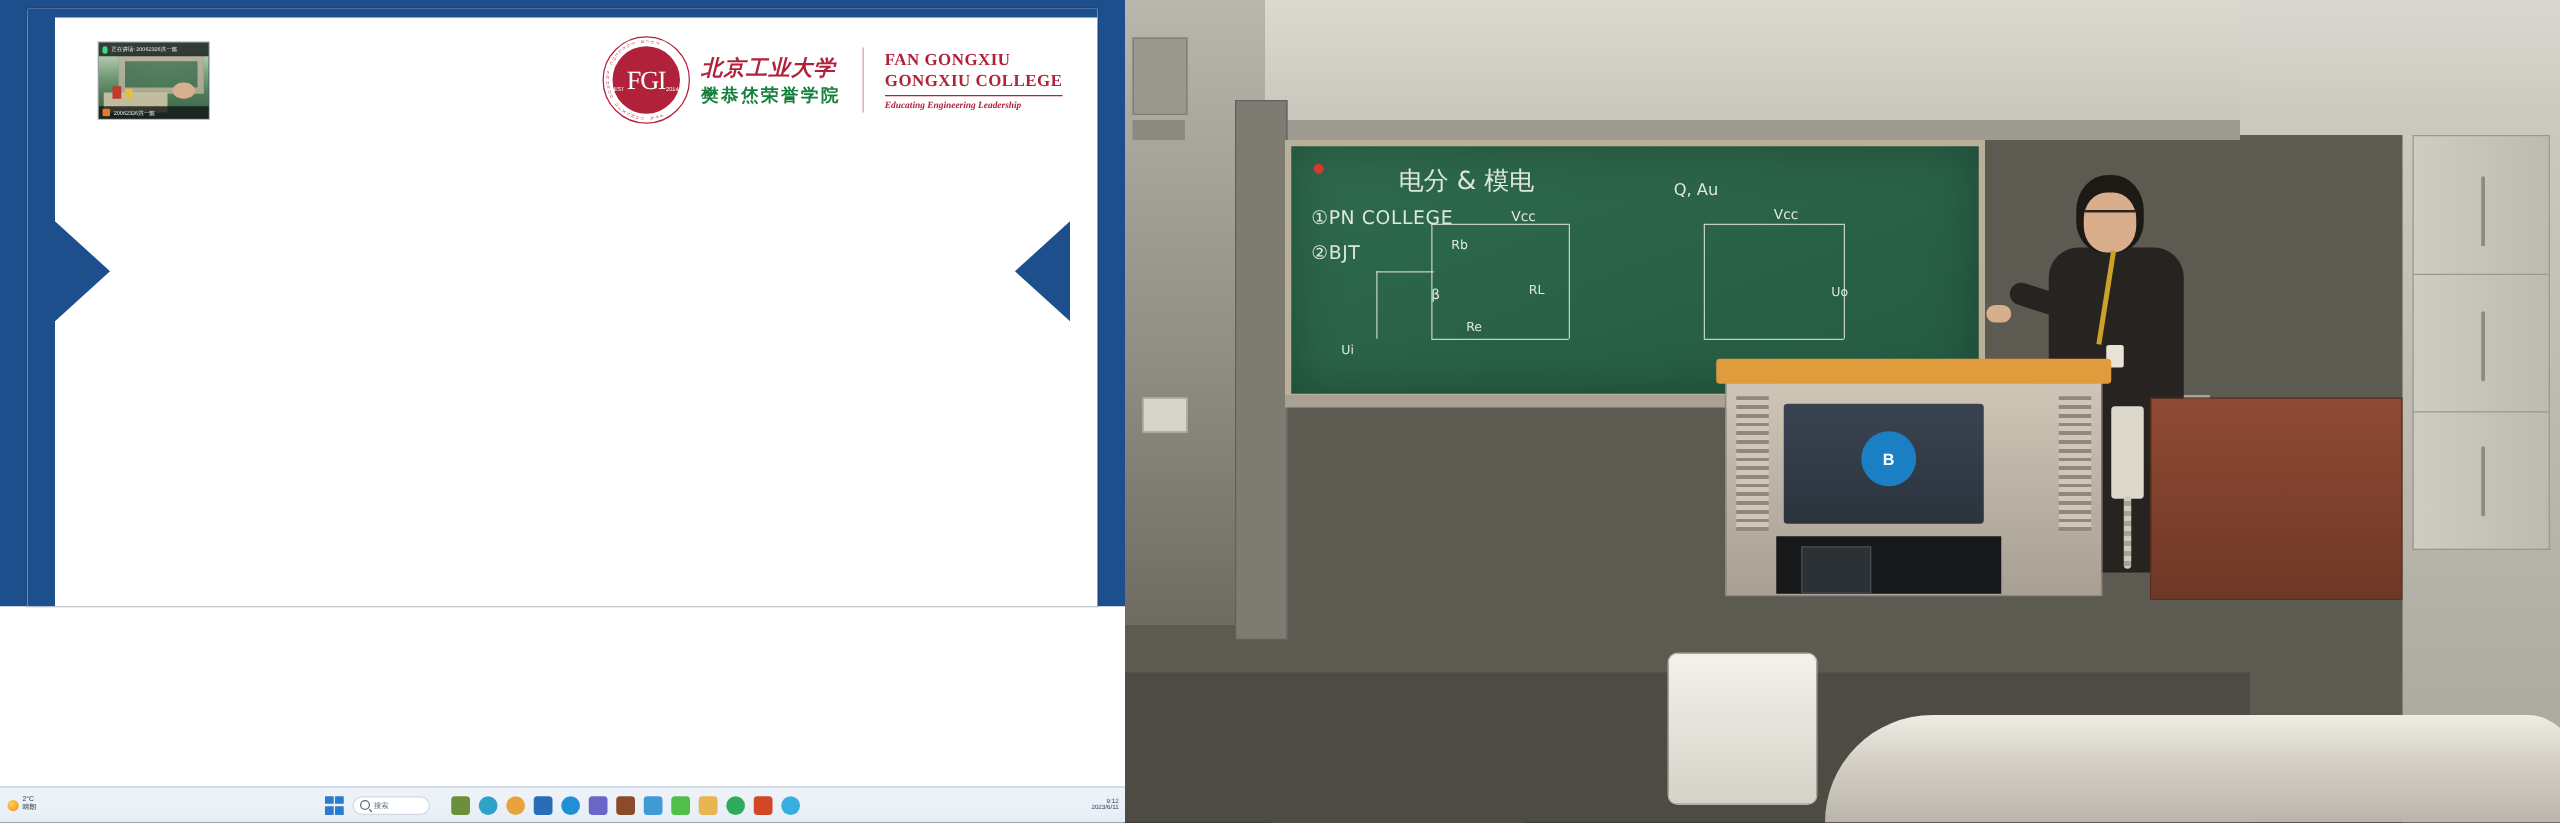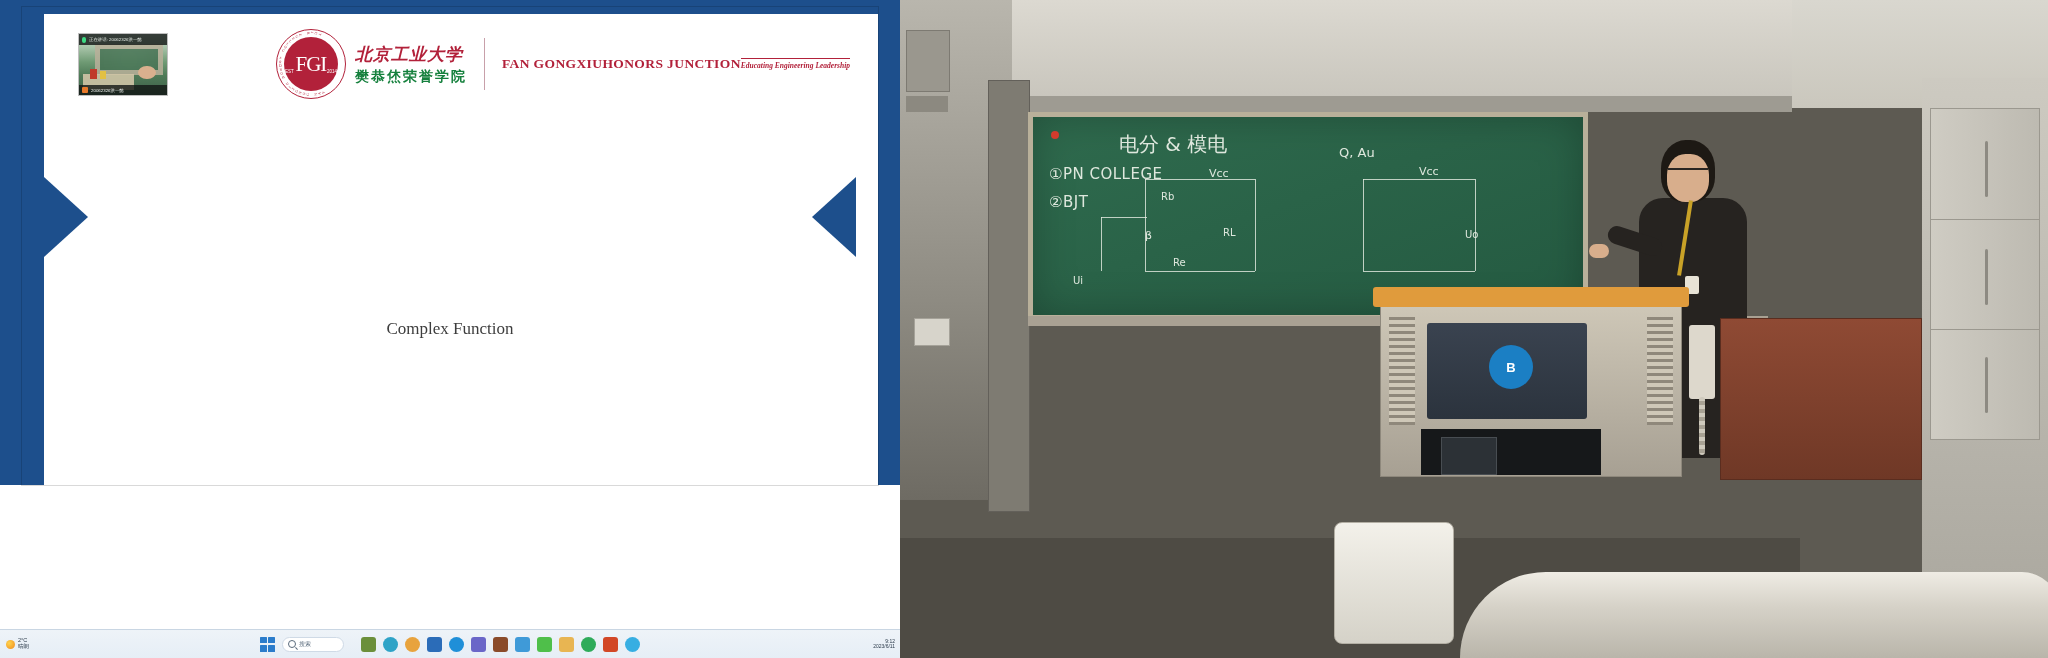--- a/index.html
+++ b/index.html
@@ -32,21 +32,21 @@
   .seal .est{position:absolute;left:9px;top:40px;color:#fff;font-size:4.5px;}
   .seal .yr{position:absolute;right:9px;top:40px;color:#fff;font-size:4.5px;}
   .seal .arc{position:absolute;inset:1px;border-radius:50%;}
   .seal .arc span{position:absolute;left:50%;top:50%;font-size:3.6px;color:#b2213a;
     transform-origin:0 0;white-space:nowrap;font-family:"Liberation Serif",serif;}
   .cn-logo{display:flex;flex-direction:column;gap:2px;}
   .cn-logo .l1{font-size:17px;color:#b2213a;font-weight:700;font-family:"DejaVu Serif",serif;
       letter-spacing:1px;font-style:italic;}
   .cn-logo .l2{font-size:14px;color:#15803d;font-weight:700;letter-spacing:2px;font-family:"DejaVu Serif",serif;}
   .divider-v{width:1px;height:52px;background:#c8a0aa;margin:0 8px;}
-  .en-logo{display:flex;}
+  .en-logo{display:flex;flex-direction:column;}
   .en-logo .e1,.en-logo .e2{font-family:"Liberation Serif",serif;color:#b2213a;font-weight:700;
       font-size:13.5px;letter-spacing:.4px;line-height:1.25;}
   .en-logo .e3{font-family:"Liberation Serif",serif;color:#b2213a;font-size:7.5px;font-style:italic;
       border-top:1px solid #b2213a;padding-top:2px;margin-top:2px;font-weight:700;}
 
   
   .thumb{position:absolute;left:57px;top:27px;width:88px;height:61px;background:#2a3f3a;overflow:hidden;
          box-shadow:0 0 0 1px rgba(0,0,0,.25);}
   .thumb .vid{position:absolute;inset:0;background:
       linear-gradient(180deg,#cfe0d2 0%,#a7c3a8 22%,#6f9a74 46%,#4e7a57 68%,#3d5f49 100%);}
@@ -225,21 +225,21 @@
               <span style="transform: rotate(20deg) translate(0px, -32px) rotate(90deg);">T</span>
             </div>
           </div>
         <div class="cn-logo">
           <div class="l1">北京工业大学</div>
           <div class="l2">樊恭烋荣誉学院</div>
         </div>
         <div class="divider-v"></div>
         <div class="en-logo">
           <div class="e1">FAN GONGXIU</div>
-          <div class="e2">HONORS JUNCTION</div>
+          <div class="e2">GONGXIU COLLEGE</div>
           <div class="e3">Educating Engineering Leadership</div>
         </div>
       </div>
 
       <div class="thumb">
         <div class="vid">
           <div class="board"></div>
           <div class="desk"></div>
           <div class="obj1"></div>
           <div class="obj2"></div>
@@ -249,21 +249,20 @@
         <div class="topbar">
           <span class="mic"></span>
           <span class="t">正在讲话: 20062326洪一懿</span>
         </div>
         <div class="botbar">
           <span class="ic"></span>
           <span class="n">20062326洪一懿</span>
         </div>
       </div>
 
-      <div class="ppt-en">Complex Function</div>
     </div>
 
     <div class="taskbar">
       <div class="tb-left">
         <div class="tb-weather">
           <span class="sun"></span>
           <span class="wt">
             <span>2°C</span>
             <span>晴朗</span>
           </span>

